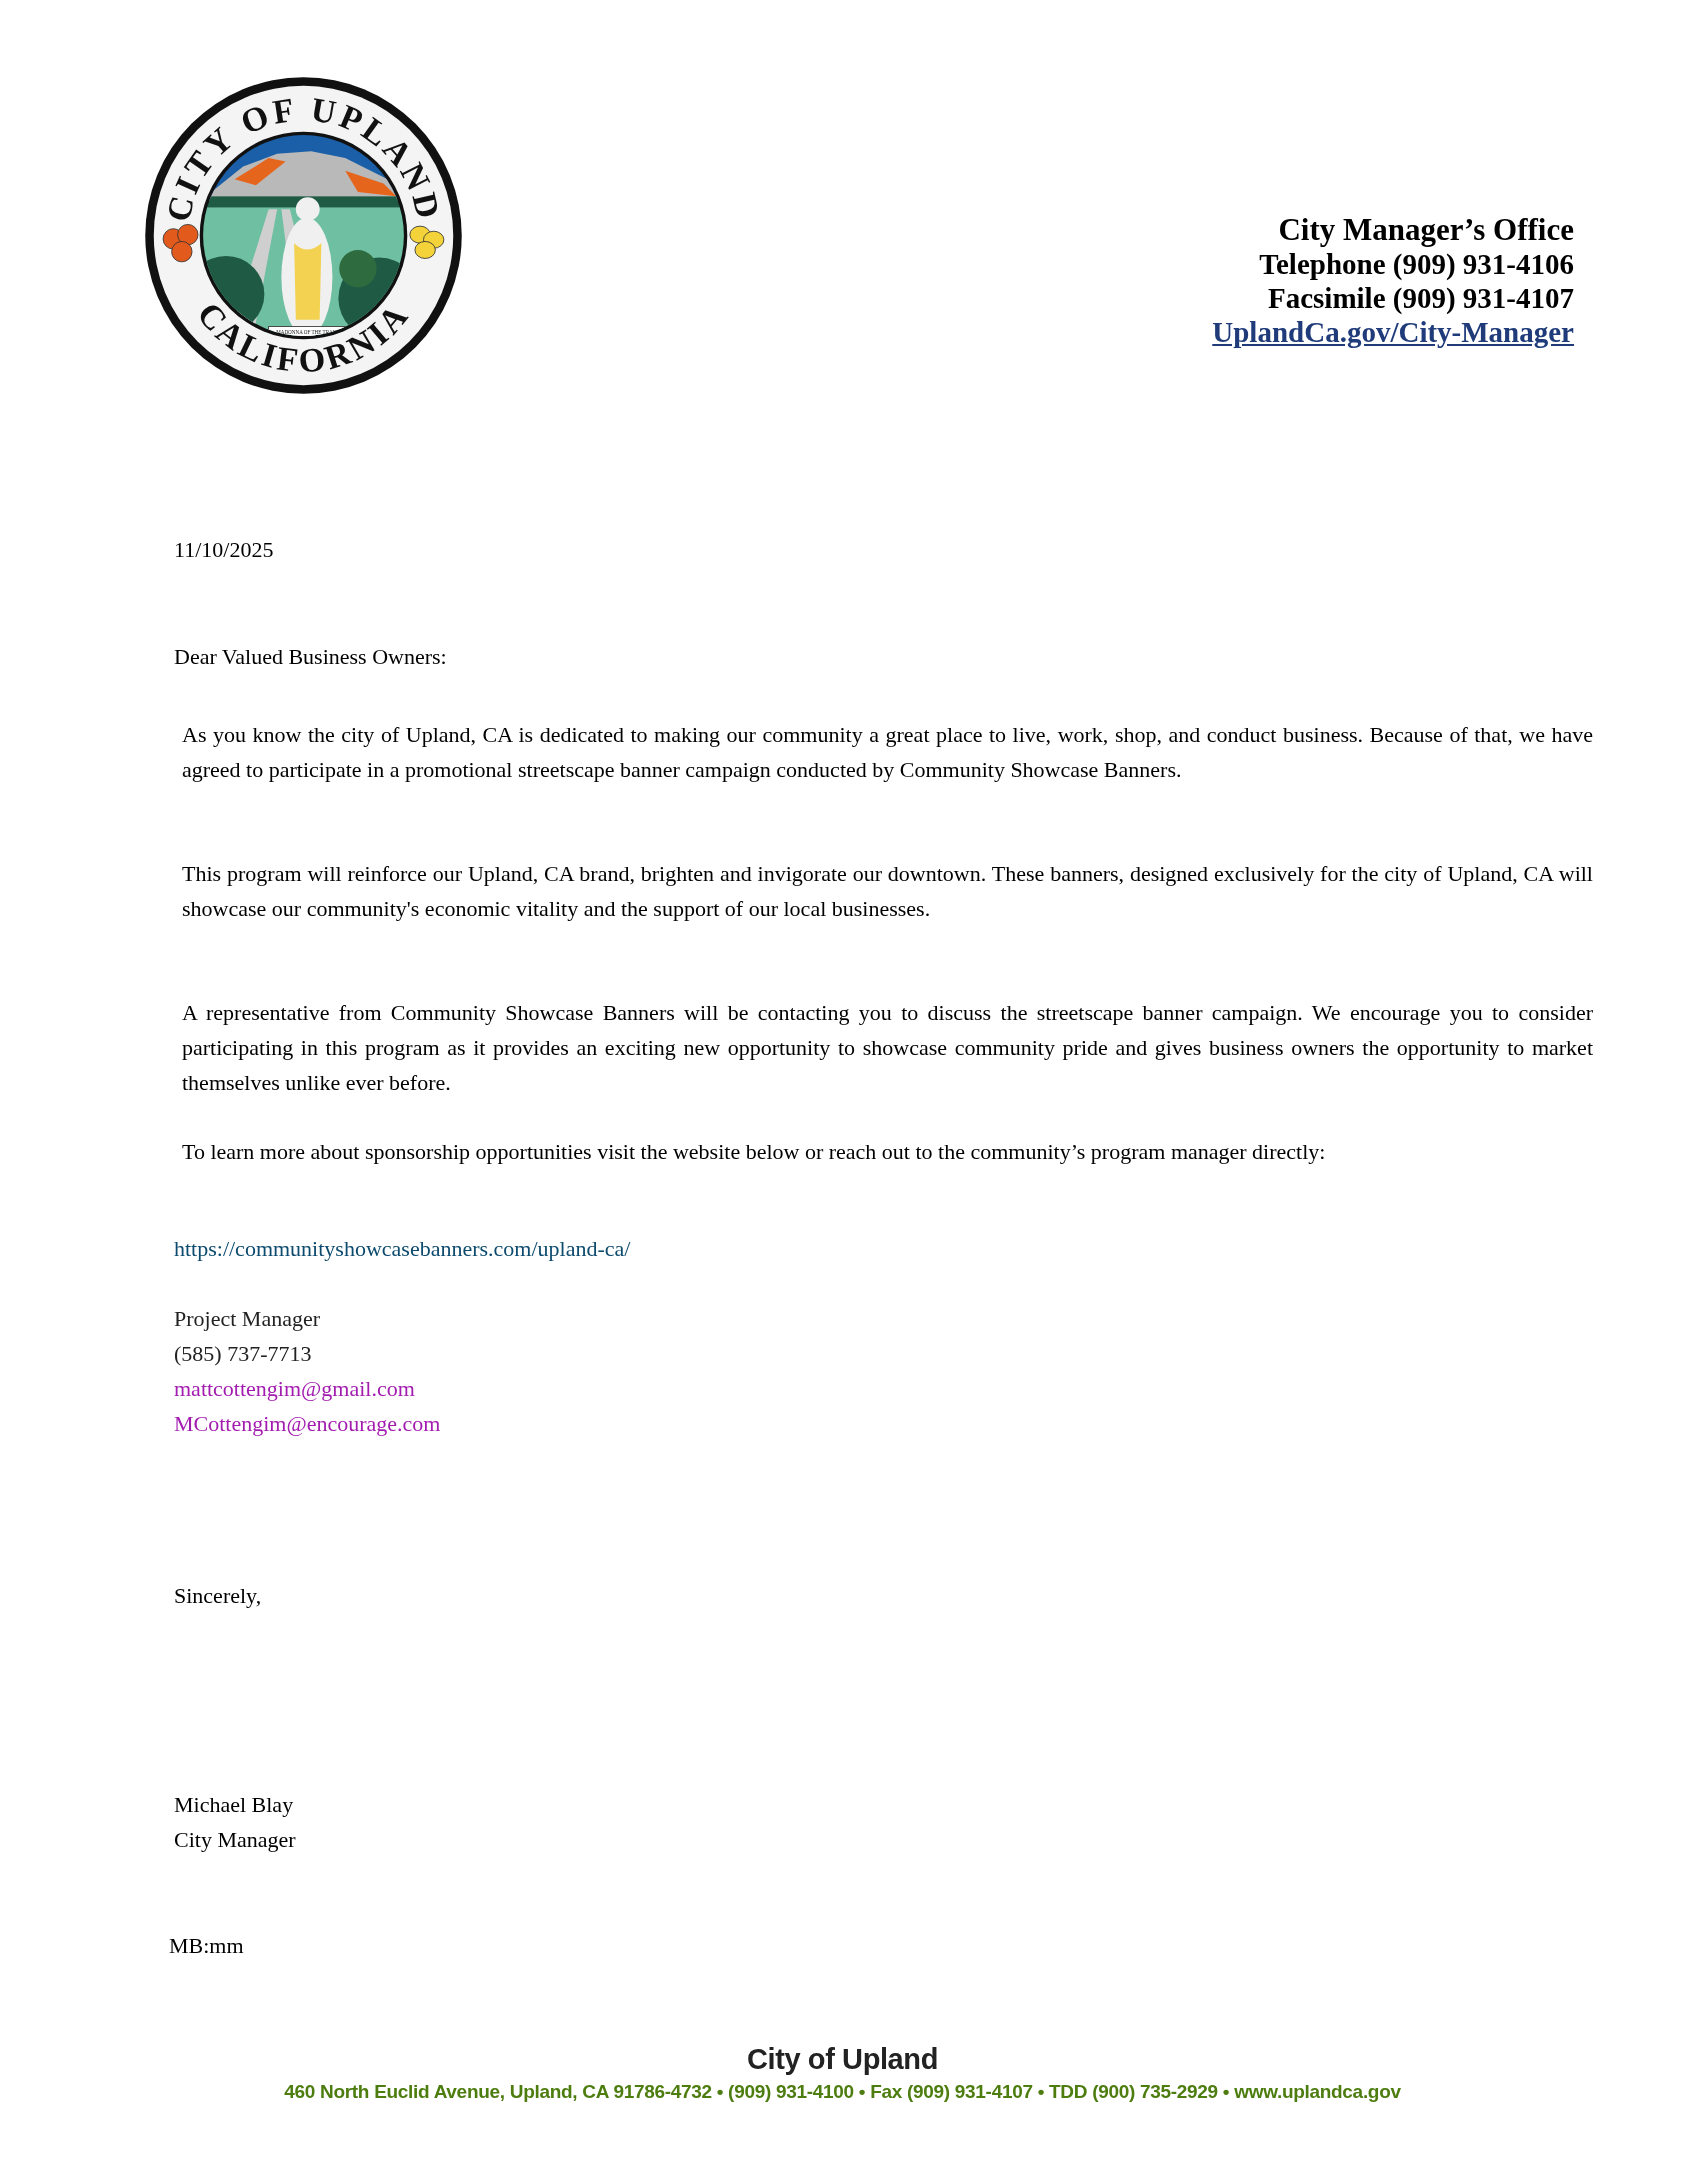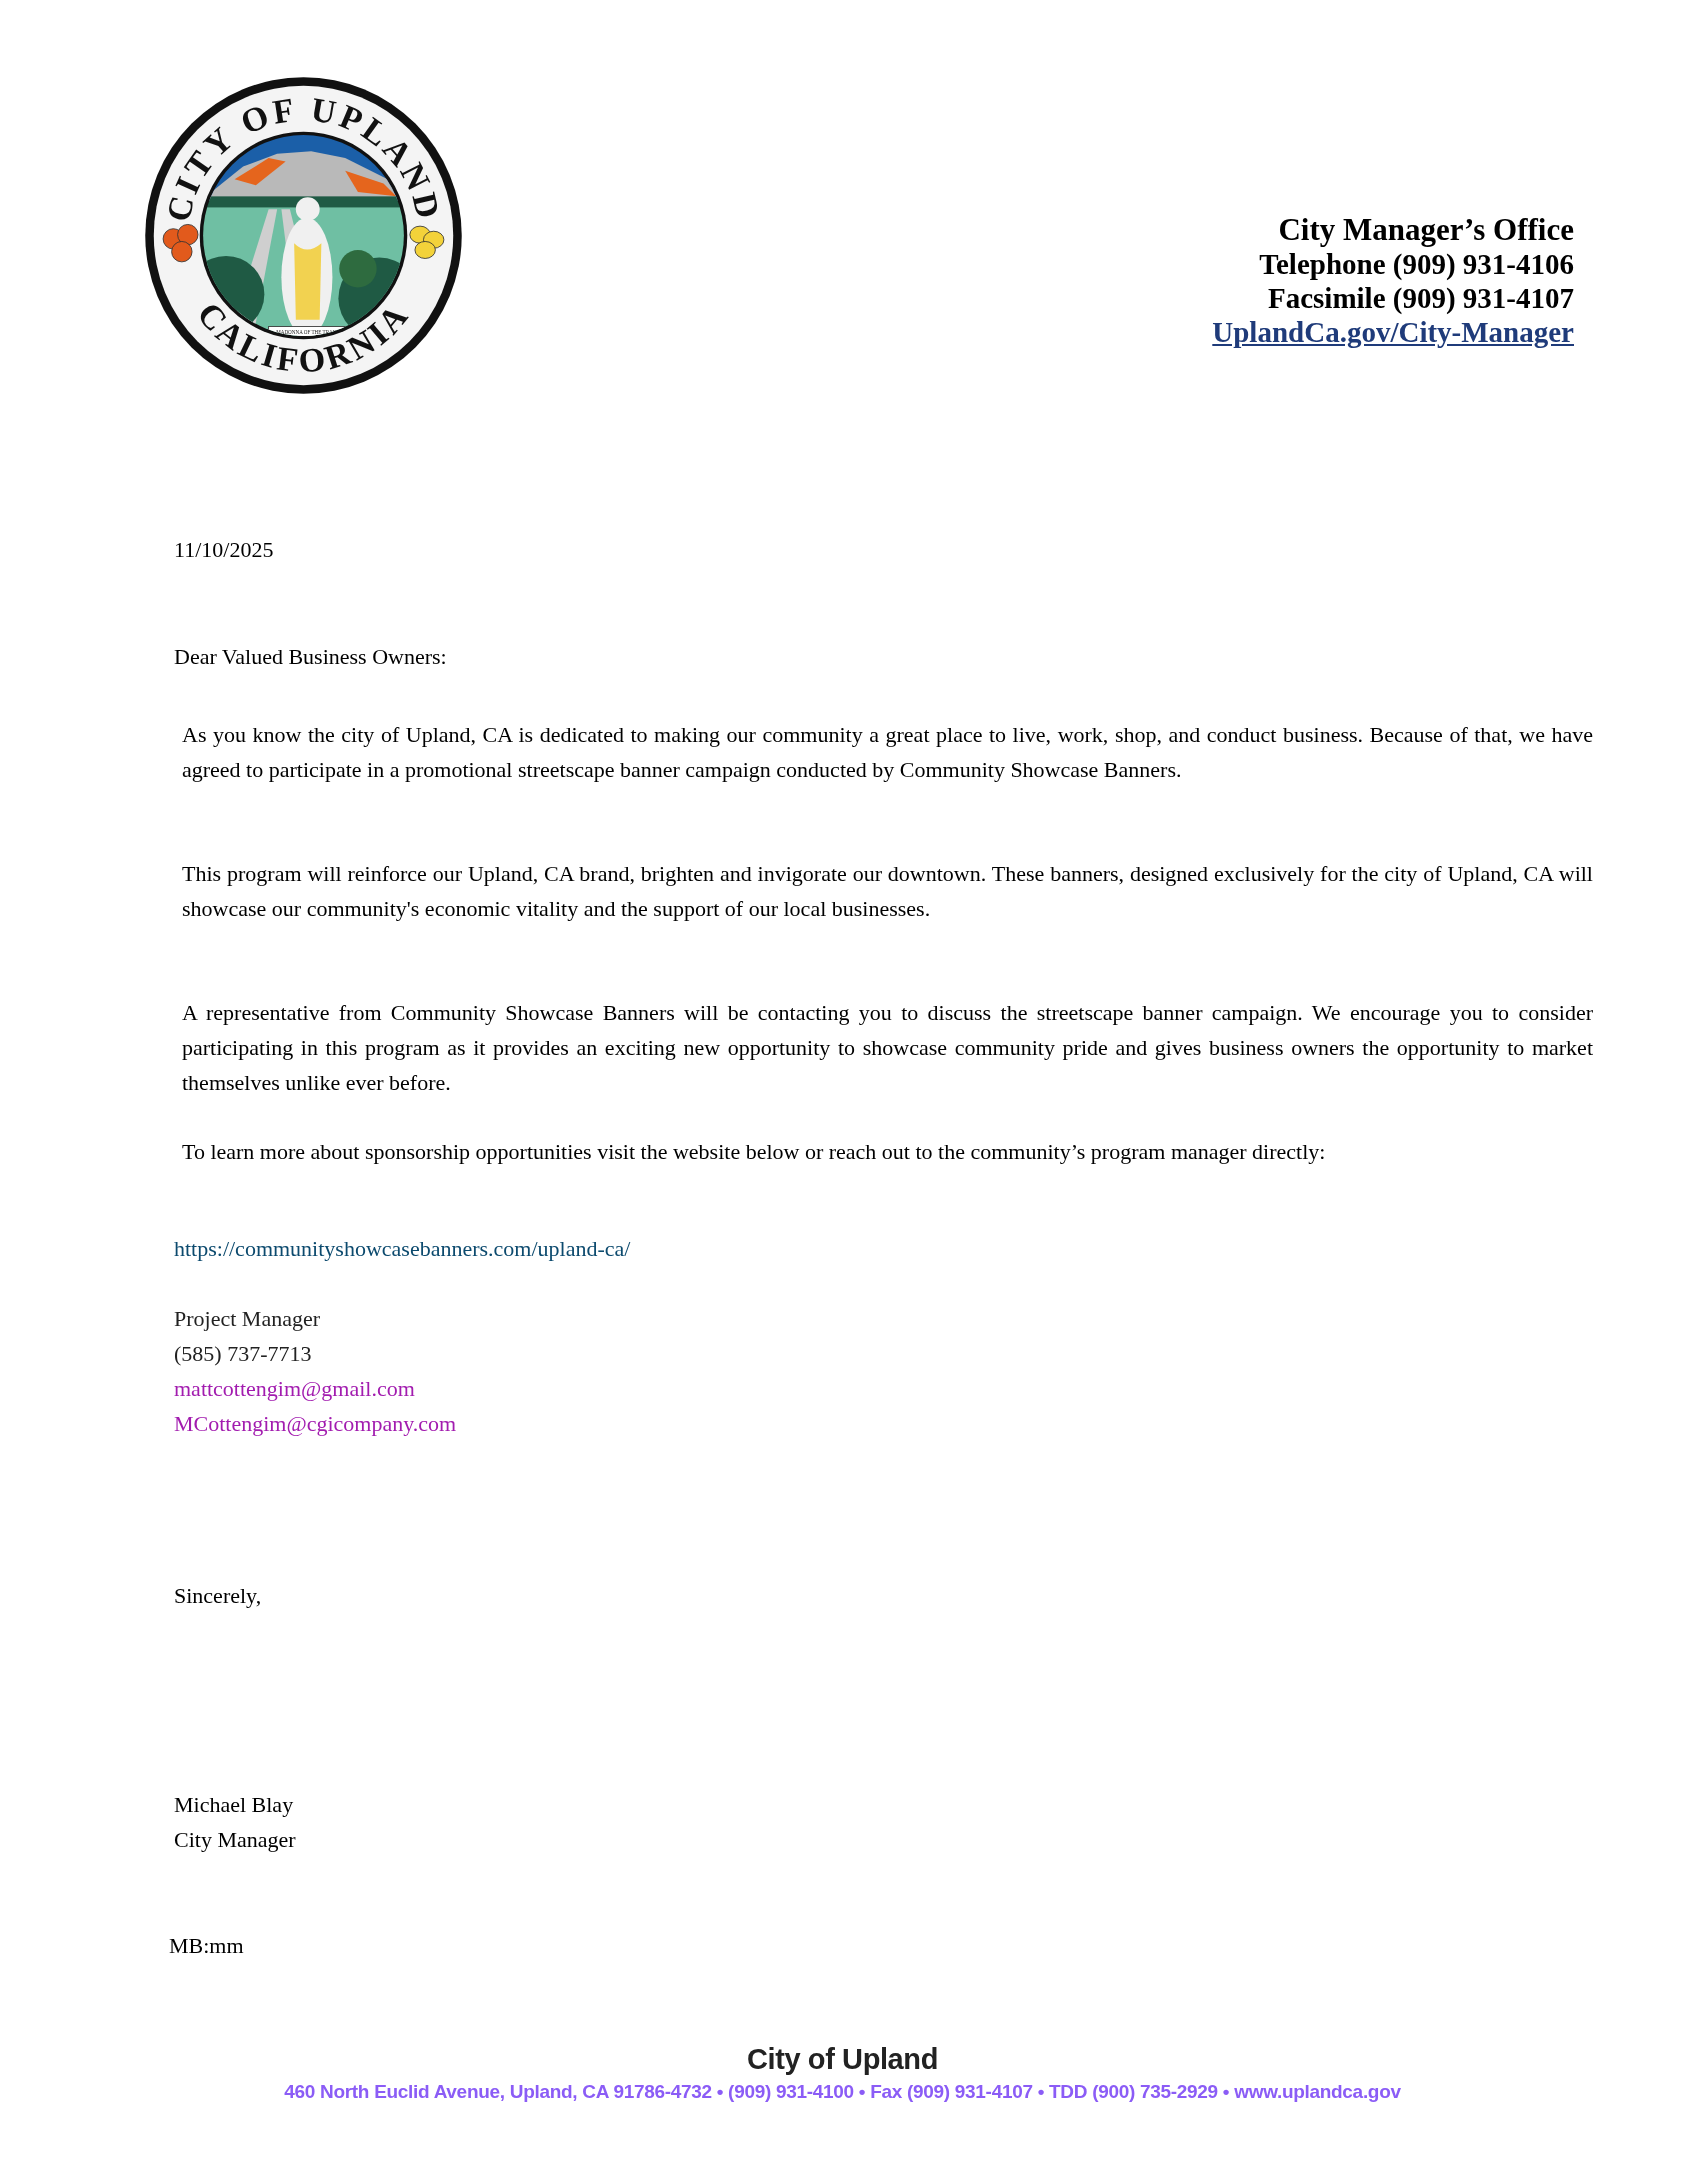--- a/index.html
+++ b/index.html
@@ -15,21 +15,21 @@
   .office a { color: #1f3b7a; text-decoration: underline; }
 
   .body-text { left: 174px; width: 1411px; font-size: 22px; line-height: 35px; text-align: justify; }
   .para { margin: 8px; text-align: justify; text-align-last: left; }
 
   .link-blue { color: #0c4a6e; }
   .email { color: #a21caf; }
   .sig { color: #222; }
 
   .footer-title { left: 0; width: 1685px; top: 2043px; text-align: center; font-family: "Liberation Sans", "DejaVu Sans", sans-serif; font-weight: bold; font-size: 29px; color: #222; letter-spacing: -0.4px; }
-  .footer-addr { left: 0; width: 1685px; top: 2081px; text-align: center; font-family: "Liberation Sans", "DejaVu Sans", sans-serif; font-weight: bold; font-size: 19px; color: #8b5cf6; letter-spacing: -0.3px; }
+  .footer-addr { left: 0; width: 1685px; top: 2081px; text-align: center; font-family: "Liberation Sans", "DejaVu Sans", sans-serif; font-weight: bold; font-size: 19px; color: #4d7c0f; letter-spacing: -0.3px; }
 </style>
 </head>
 <body>
 
 <svg id="seal" class="abs" viewBox="0 0 382 382">
   <defs>
     <path id="topArc" d="M 56 191 A 135 135 0 0 1 326 191"></path>
     <path id="botArc" d="M 40 200 A 151 151 0 0 0 342 200"></path>
     <clipPath id="innerClip">
         <circle cx="191" cy="191" r="118"></circle>
@@ -91,21 +91,21 @@
 <p class="abs body-text para" style="top:1126px;">To learn more about sponsorship opportunities visit the website below or reach out to the community’s program manager directly:</p>
 
 <div class="abs body-text" style="top:1231px;">
   <a class="link-blue">https://communityshowcasebanners.com/upland-ca/</a>
 </div>
 
 <div class="abs body-text sig" style="top:1301px;">
   <div>Project Manager</div>
   <div>(585) 737-7713</div>
   <div class="email">mattcottengim@gmail.com</div>
-  <div class="email">MCottengim@cgicompany.com</div>
+  <div class="email">MCottengim@encourage.com</div>
 </div>
 
 <div class="abs body-text" style="top:1578px;">Sincerely,</div>
 
 <div class="abs body-text" style="top:1787px;">
   <div>Michael Blay</div>
   <div>City Manager</div>
 </div>
 
 <div class="abs body-text" style="top:1928px; left:169px;">MB:mm</div>

